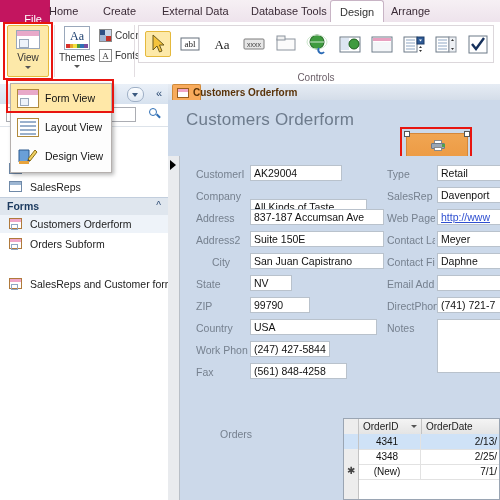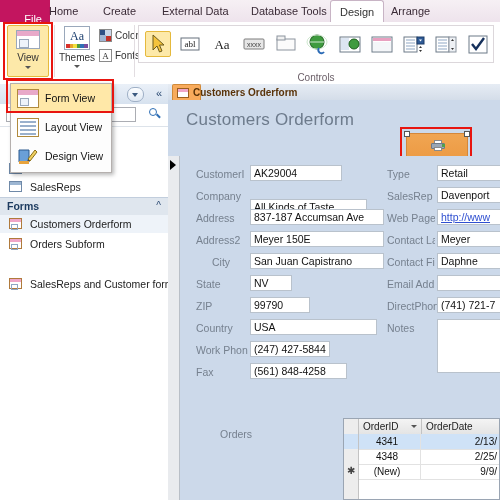--- a/index.html
+++ b/index.html
@@ -414,21 +414,21 @@
       <div class="flabel" style="left:28px;top:12px;width:52px;">CustomerI</div>
       <div class="fbox" style="left:82px;top:9px;width:92px;height:16px;">AK29004</div>
 
       <div class="flabel" style="left:28px;top:34px;width:52px;">Company</div>
       <div class="fbox" style="left:82px;top:31px;width:117px;height:16px;margin-top:12px;">All Kinds of Taste</div>
 
       <div class="flabel" style="left:28px;top:56px;width:52px;">Address</div>
       <div class="fbox" style="left:82px;top:53px;width:134px;height:16px;">837-187 Accumsan Ave</div>
 
       <div class="flabel" style="left:28px;top:78px;width:52px;">Address2</div>
-      <div class="fbox" style="left:82px;top:75px;width:134px;height:16px;">Meyer 150E</div>
+      <div class="fbox" style="left:82px;top:75px;width:134px;height:16px;">Suite 150E</div>
 
       <div class="flabel" style="left:44px;top:100px;width:52px;">City</div>
       <div class="fbox" style="left:82px;top:97px;width:134px;height:16px;">San Juan Capistrano</div>
 
       <div class="flabel" style="left:28px;top:122px;width:52px;">State</div>
       <div class="fbox" style="left:82px;top:119px;width:42px;height:16px;">NV</div>
 
       <div class="flabel" style="left:28px;top:144px;width:52px;">ZIP</div>
       <div class="fbox" style="left:82px;top:141px;width:60px;height:16px;">99790</div>
 
@@ -487,20 +487,20 @@
         <div class="dsrow" style="top:30px;">
           <div class="gut"></div>
           <div class="c1">4348</div>
           <div class="c2">2/25/</div>
         </div>
         <div class="dsrow" style="top:45px;">
           <div class="gut">
             <div class="newstar">✱</div>
           </div>
           <div class="c1">(New)</div>
-          <div class="c2">9/9/</div>
+          <div class="c2">7/1/</div>
         </div>
         <div style="position:absolute;left:0;top:60px;width:15px;height:22px;background:#ededed;border-right:1px solid #c3c3c3;box-sizing:border-box;"></div>
       </div>
     </div>
   </div>
 
 </div>
 
 </body></html>

